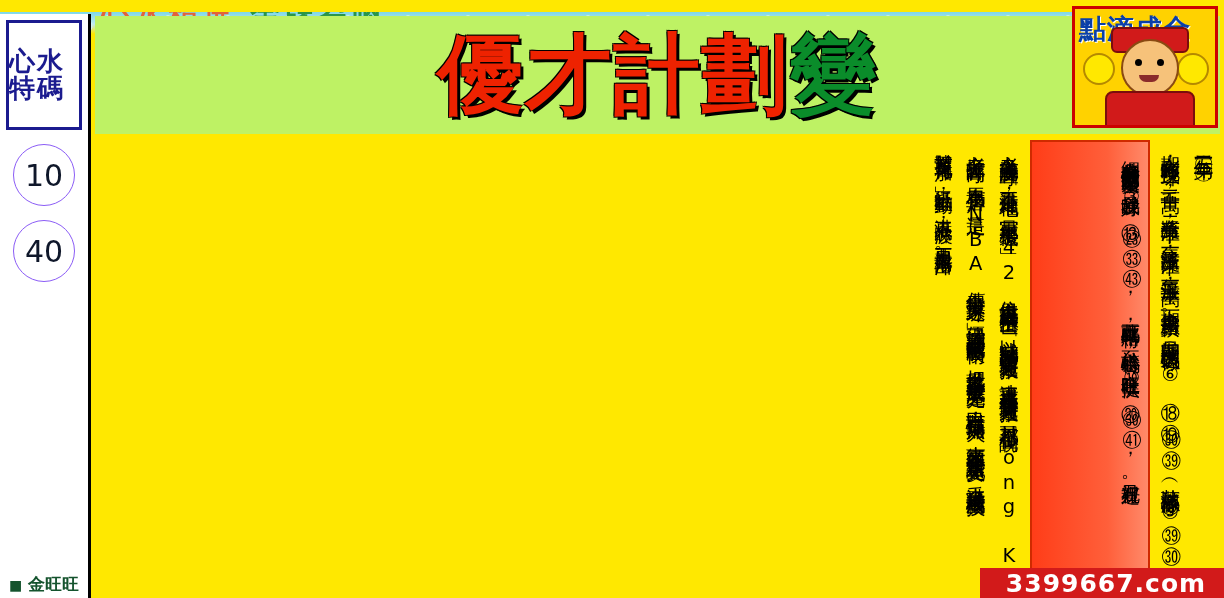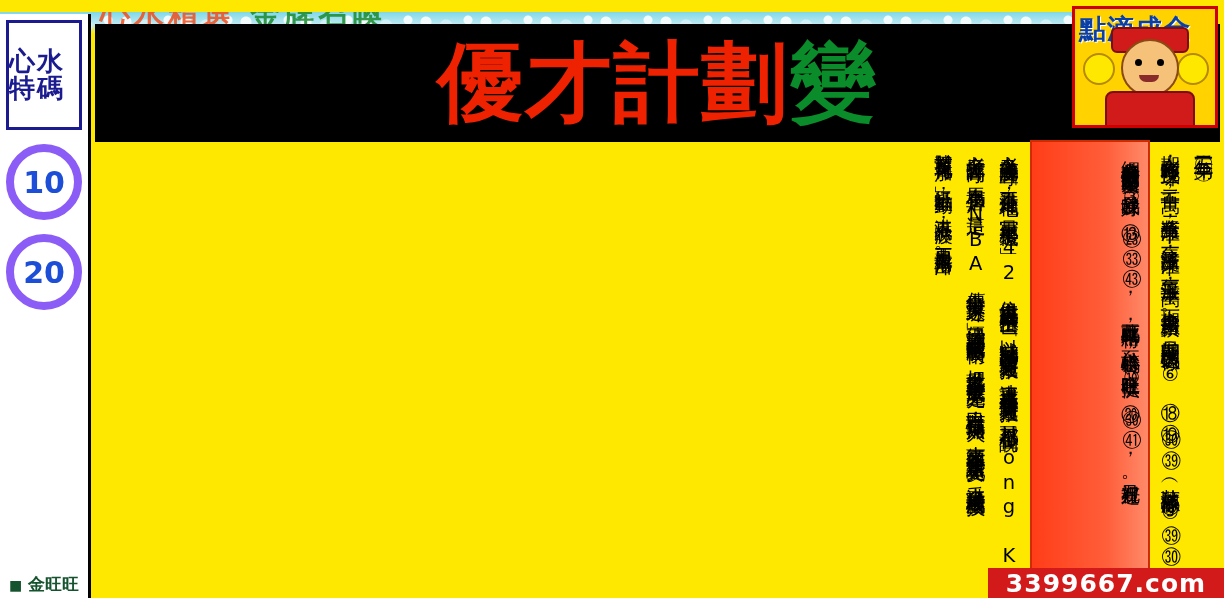--- a/index.html
+++ b/index.html
@@ -42,37 +42,37 @@
     border:3px solid #1b1b8f;background:#fff;
     display:flex;flex-direction:column;align-items:flex-end;justify-content:center;
   }
   #sumhead span{
     font-family:"DejaVu Sans", sans-serif;
     font-size:26px;font-weight:bold;color:#1b1b8f;line-height:1.05;
     letter-spacing:2px;
   }
   .numball{
     width:60px;height:60px;margin:14px auto 0 auto;
-    border:8px solid #8b5cf6;border-radius:50%;
+    border:1px solid #8b5cf6;border-radius:50%;
     display:flex;align-items:center;justify-content:center;
     font-family:"DejaVu Sans", sans-serif;
-    font-size:30px;font-weight:bold;color:#1d4ed8;background:#fff;
+    font-size:30px;font-weight:normal;color:#0f172a;background:#fff;
   }
   #leftfoot{
     position:absolute;left:4px;bottom:4px;width:80px;
     font-family:"DejaVu Sans", sans-serif;
     font-size:17px;font-weight:bold;color:#14532d;line-height:1.1;
     text-align:center;
   }
   #leftfoot .sq{font-size:14px;}
 
   
   #masthead{
-    position:absolute;left:95px;top:24px;width:1125px;height:118px;
-    background:#000000;
+    position:absolute;left:95px;top:16px;width:1125px;height:118px;
+    background:#bef264;
     display:flex;align-items:center;justify-content:center;
     white-space:nowrap;
   }
   #masthead .mt{
     font-family:"DejaVu Sans", sans-serif;
     font-size:86px;font-weight:bold;letter-spacing:2px;
     text-shadow:3px 3px 0 #000, -1px -1px 0 #000, 1px -1px 0 #000, -1px 1px 0 #000;
   }
   .c-red{color:#ee2200;}
   .c-green{color:#0a8c2a;}
@@ -143,40 +143,40 @@
     position:absolute;right:6px;top:44px;width:28px;height:28px;border-radius:50%;
     background:#ffe800;border:2px solid #b58900;
   }
 
   
   #watermark{
     position:absolute;right:0;bottom:0;width:236px;height:30px;
     background:#d21a1a;color:#fff;
     font-family:"DejaVu Sans", sans-serif;
     font-size:25px;font-weight:bold;letter-spacing:1px;
-    display:flex;align-items:center;justify-content:center;
+    display:flex;align-items:center;justify-content:center;padding-left:8px;
   }
 </style>
 </head>
 <body>
 
 <div id="topband">
   <div class="bubbles"></div>
   <div class="ghosttitle">
     <span>心水精選</span>
     <span class="g">金牌召喚</span>
   </div>
 </div>
 
 <div id="leftcol">
   <div id="sumhead">
     <span>心水特碼</span>
   </div>
   <div class="numball">10</div>
-  <div class="numball">20</div>
+  <div class="numball">40</div>
   <div id="leftfoot">
     <span class="sq">■</span>
     <span>金旺旺</span>
   </div>
 </div>
 
 <div id="masthead">
   <span class="mt c-red">優才計劃</span>
   <span class="mt c-green">變</span>
 </div>

